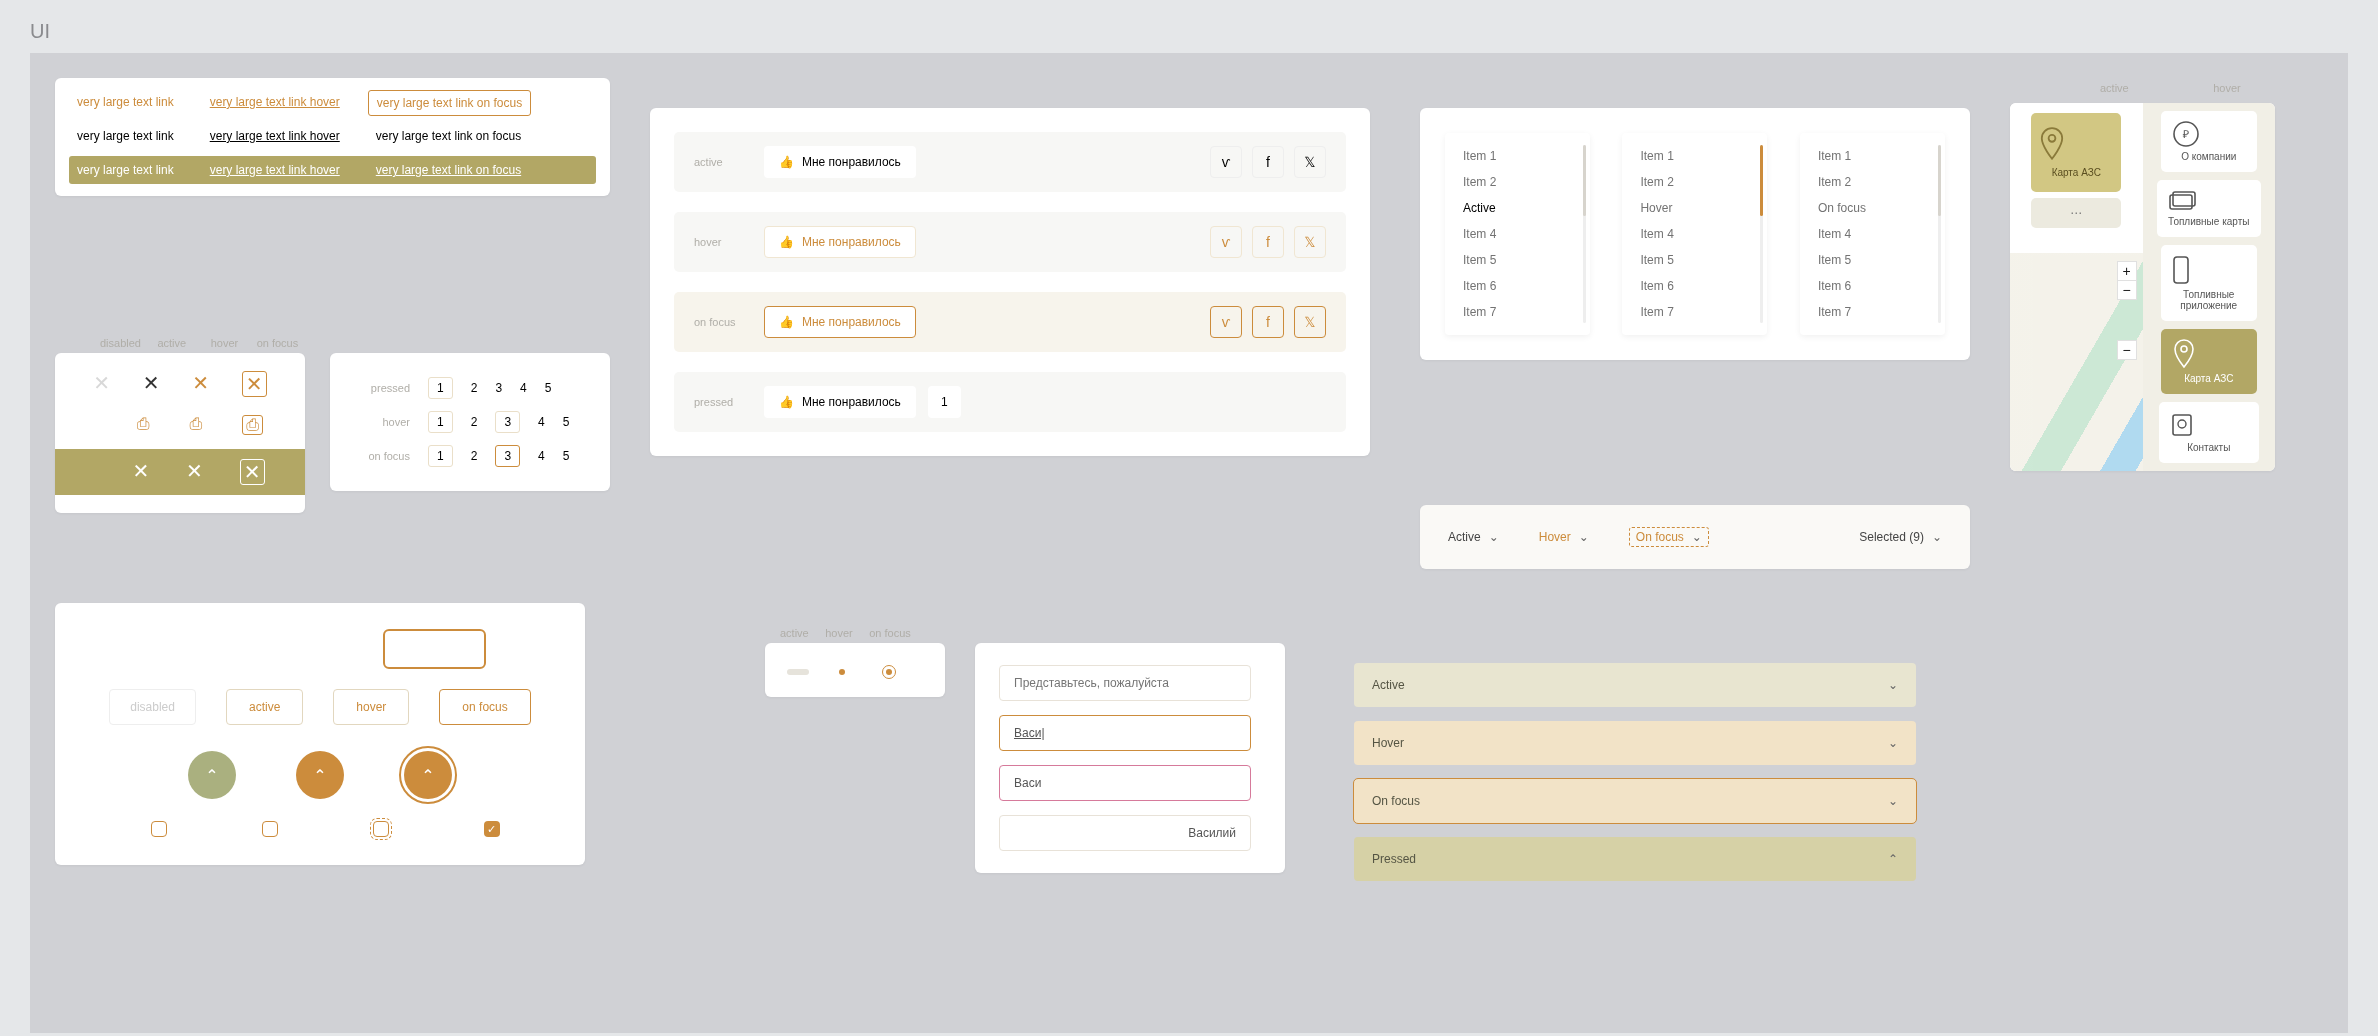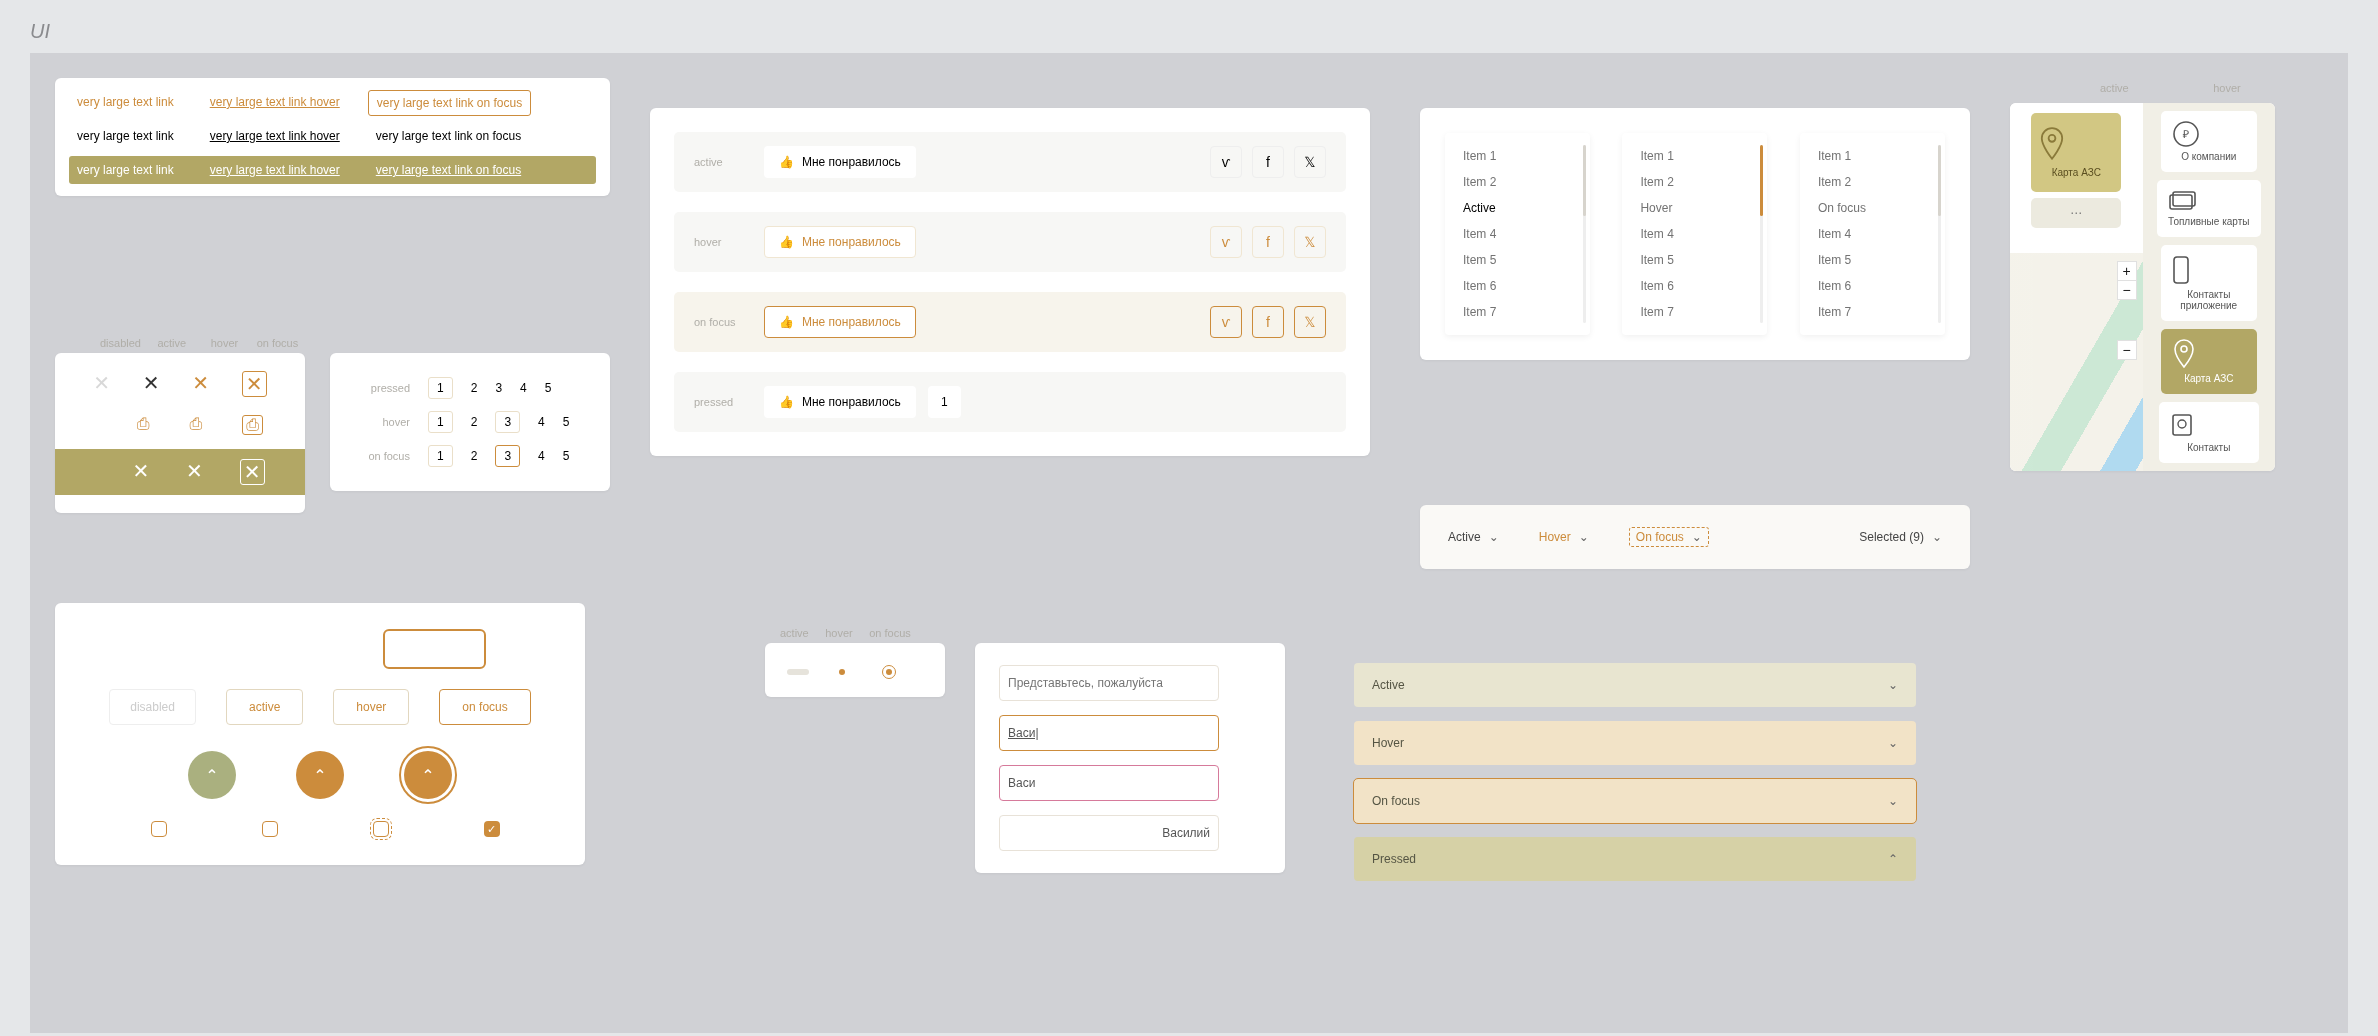--- a/index.html
+++ b/index.html
@@ -1,28 +1,28 @@
 <!DOCTYPE html>
 <html><head>
 <meta charset="utf-8">
 <style>
 * { box-sizing: border-box; margin: 0; padding: 0; font-family: Arial, Helvetica, sans-serif; }
 body { background:#e5e7e9; padding:20px 30px; }
-.title { color:#8a8b8e; font-size:20px; margin-bottom:10px;font-style:italic; }
+.title { color:#8a8b8e; font-size:20px; margin-bottom:10px; }
 .canvas { background:#d0d1d5; width:2318px; padding:25px; position:relative; min-height:980px; }
 .card { background:#fff; border-radius:6px; box-shadow:0 1px 3px rgba(0,0,0,.05); position:absolute; }
 .label-s { font-size:11px; color:#b0aea8; }
 .orange { color:#cc8c3c; }
 .green-btn { background:#b2a765; color:#fff; }
 .like-btn { display:inline-flex; align-items:center; gap:8px; border:1px solid transparent; border-radius:4px; padding:8px 14px; font-size:12px; background:#fff; }
 .soc { width:32px; height:32px; border:1px solid #eee; border-radius:4px; display:inline-flex; align-items:center; justify-content:center; font-size:14px; }
 .list { width:145px; background:#fff; box-shadow:0 2px 6px rgba(0,0,0,.06); border-radius:4px; padding:10px 0; position:relative; display:inline-block; vertical-align:top; margin-right:28px;}
 .list .li { padding:6px 18px; font-size:12px; color:#737373; }
 .scrollbar { position:absolute; right:4px; top:12px; bottom:12px; width:3px; background:#eee; border-radius:2px;}
-.input { width:220px; border:1px solid #e8e2d8; border-radius:4px; padding:10px 8px; font-size:12px; color:#555; background:#fff; }
+.input { width:252px; border:1px solid #e8e2d8; border-radius:4px; padding:10px 14px; font-size:12px; color:#555; background:#fff; }
 .accordion { border-radius:4px; padding:15px 18px; font-size:12px; color:#554; display:flex; justify-content:space-between; align-items:center; }
 .chev { font-size:12px; color:#666; }
 
 .tlink { font-size:12px; padding:5px 8px; display:inline-block; }
 
 svg { display:block; }
 </style>
 </head>
 <body>
 
@@ -306,21 +306,21 @@
           <svg width="30" height="22" viewBox="0 0 30 22">
               <rect x="3" y="5" width="22" height="14" rx="2" fill="none" stroke="#555" stroke-width="1.6"></rect>
               <rect x="6" y="2" width="22" height="14" rx="2" fill="none" stroke="#555" stroke-width="1.6"></rect>
             </svg>
           <div style="font-size:10px;color:#555;margin-top:4px;">Топливные карты</div>
         </div>
         <div style="width:96px;border-radius:5px;background:#fff;padding:10px;text-align:center;margin-bottom:8px;">
           <svg width="20" height="30" viewBox="0 0 20 30">
               <rect x="3" y="2" width="14" height="26" rx="3" fill="none" stroke="#555" stroke-width="1.6"></rect>
             </svg>
-          <div style="font-size:10px;color:#555;margin-top:4px;">Контакты приложение</div>
+          <div style="font-size:10px;color:#555;margin-top:4px;">Топливные приложение</div>
         </div>
         <div style="width:96px;border-radius:5px;background:#b2a765;padding:10px;text-align:center;margin-bottom:8px;">
           <svg width="26" height="30" viewBox="0 0 24 30">
               <path fill="none" stroke="#fff" stroke-width="1.6" d="M12 1c5 0 9 4 9 9 0 7-9 18-9 18S3 17 3 10c0-5 4-9 9-9z"></path>
               <circle cx="12" cy="10" r="3" fill="none" stroke="#fff" stroke-width="1.6"></circle>
             </svg>
           <div style="font-size:10px;color:#fff;margin-top:4px;">Карта АЗС</div>
         </div>
         <div style="width:100px;border-radius:5px;background:#fff;padding:10px;text-align:center;">
           <svg width="26" height="26" viewBox="0 0 26 26">

